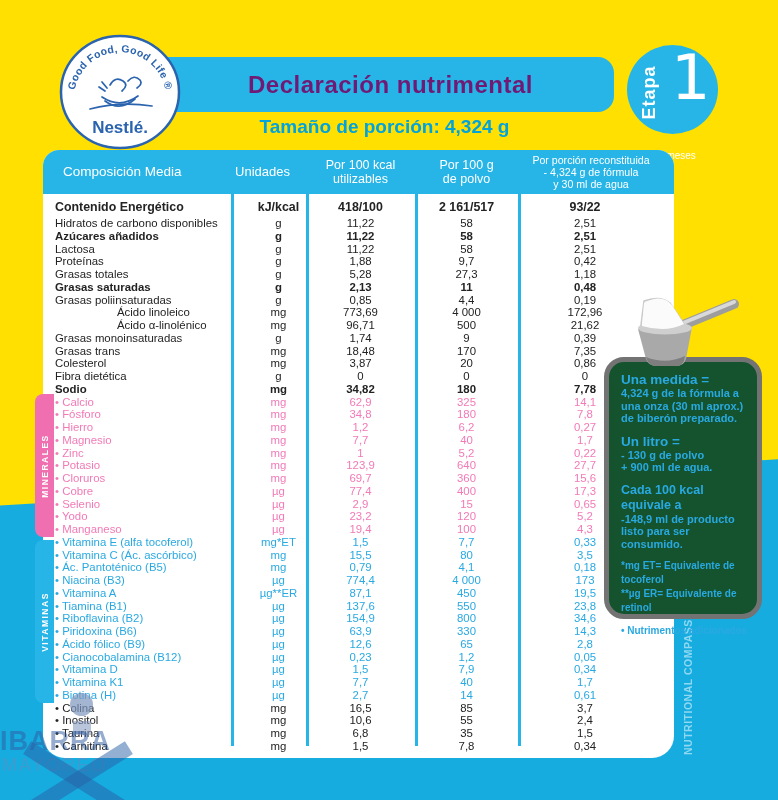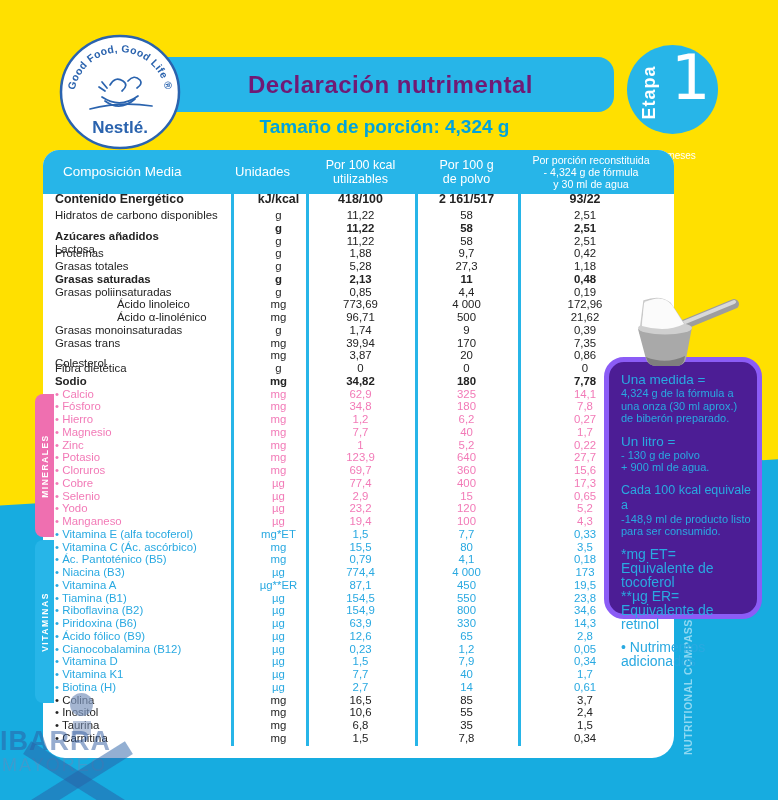--- a/index.html
+++ b/index.html
@@ -34,47 +34,47 @@
   .th{position:absolute;display:flex;align-items:center;justify-content:center;height:44px;
     text-align:center;line-height:1.15;white-space:pre-line;}
   .th1{left:20px;justify-content:flex-start;font-size:13.5px;text-align:left;}
   .th2{left:175px;width:75px;font-size:13px;padding-left:14px;}
   .th3{left:263px;width:109px;font-size:12.5px;}
   .th4{left:372px;width:103px;font-size:12.5px;}
   .th5{left:468px;width:160px;font-size:10.6px;}
   .vsep{position:absolute;top:44px;width:3px;height:552px;background:#27B5E8;z-index:1;}
   .vsep.s1{left:188px;} .vsep.s2{left:263px;} .vsep.s3{left:372px;} .vsep.s4{left:475px;}
 
-  .rows{position:absolute;left:0;top:40px;width:631px;z-index:2;}
+  .rows{position:absolute;left:0;top:48px;width:631px;z-index:2;}
   .row{display:grid;grid-template-columns:188px 75px 109px 103px 134px;height:12.75px;
     line-height:12.75px;font-size:11.4px;color:#232323;}
   .row.energy{height:19px;line-height:19px;font-size:12.4px;font-weight:bold;}
   .row .lab{padding-left:12px;white-space:nowrap;}
-  .row .lab.ind1{margin-top:8px;} .row .lab.ind2{padding-left:74px;}
+  .row .lab.ind1{} .row .lab.ind2{padding-left:74px;}
   .row .unit{text-align:center;padding-left:20px;}
   .row .val{text-align:center;}
   .row.bold{font-weight:bold;}
   .row.g-mineral{color:#F27AB7;}
   .row.g-vitamin{color:#29A9E1;font-weight:normal;}
 
   
   .tab{position:absolute;left:35px;width:19px;z-index:5;border-radius:8px 0 0 8px;}
   .tab-min{top:394px;height:143px;background:#EF6FB0;}
   .tab-vit{top:540px;height:163px;background:#27B5E8;}
   .tab .rot{position:absolute;left:50%;top:50%;transform:translate(-50%,-50%) rotate(-90deg);
     color:#fff;font-size:8.5px;font-weight:bold;letter-spacing:1.5px;white-space:nowrap;}
 
   
-  .note{position:absolute;left:604px;top:357px;width:158px;height:262px;background:#4c1d95;
-    border:5px solid #8b5cf6;border-radius:20px;z-index:5;padding:10px 6px 8px 12px;
-    color:#29A9E1;font-weight:normal;}
+  .note{position:absolute;left:604px;top:357px;width:158px;height:262px;background:#14532d;
+    border:5px solid #737373;border-radius:20px;z-index:5;padding:10px 6px 8px 12px;
+    color:#29A9E1;font-weight:bold;}
   .note .nh{font-size:13.5px;line-height:15px;}
   .note .nb{font-size:11px;line-height:12.5px;}
   .note .gap{height:9px;}
-  .note .nf{font-size:14px;line-height:14px;}
+  .note .nf{font-size:10px;line-height:14px;}
 
   .scoop{position:absolute;left:630px;top:293px;z-index:6;}
 
   .compass{position:absolute;left:622px;top:628px;width:132px;height:110px;z-index:2;}
   .compass span{position:absolute;left:50%;top:50%;transform:translate(-50%,-50%) rotate(-90deg);
     color:#8ED8F2;font-size:10.5px;letter-spacing:.5px;white-space:nowrap;font-weight:bold;}
 
   
   .wm{position:absolute;z-index:6;pointer-events:none;}
   .wm-circle{left:70px;top:693px;width:23px;height:23px;border-radius:50%;background:rgba(125,150,190,.7);}
@@ -211,21 +211,21 @@
         <div class="row g-macro">
           <span class="lab">Grasas monoinsaturadas</span>
           <span class="unit">g</span>
           <span class="val">1,74</span>
           <span class="val">9</span>
           <span class="val">0,39</span>
         </div>
         <div class="row g-macro">
           <span class="lab">Grasas trans</span>
           <span class="unit">mg</span>
-          <span class="val">39,94</span>
+          <span class="val">18,48</span>
           <span class="val">170</span>
           <span class="val">7,35</span>
         </div>
         <div class="row g-macro">
           <span class="lab ind1">Colesterol</span>
           <span class="unit">mg</span>
           <span class="val">3,87</span>
           <span class="val">20</span>
           <span class="val">0,86</span>
         </div>
@@ -351,21 +351,21 @@
         <div class="row g-vitamin">
           <span class="lab">• Vitamina A</span>
           <span class="unit">µg**ER</span>
           <span class="val">87,1</span>
           <span class="val">450</span>
           <span class="val">19,5</span>
         </div>
         <div class="row g-vitamin">
           <span class="lab">• Tiamina (B1)</span>
           <span class="unit">µg</span>
-          <span class="val">154,5</span>
+          <span class="val">137,6</span>
           <span class="val">550</span>
           <span class="val">23,8</span>
         </div>
         <div class="row g-vitamin">
           <span class="lab">• Riboflavina (B2)</span>
           <span class="unit">µg</span>
           <span class="val">154,9</span>
           <span class="val">800</span>
           <span class="val">34,6</span>
         </div>

